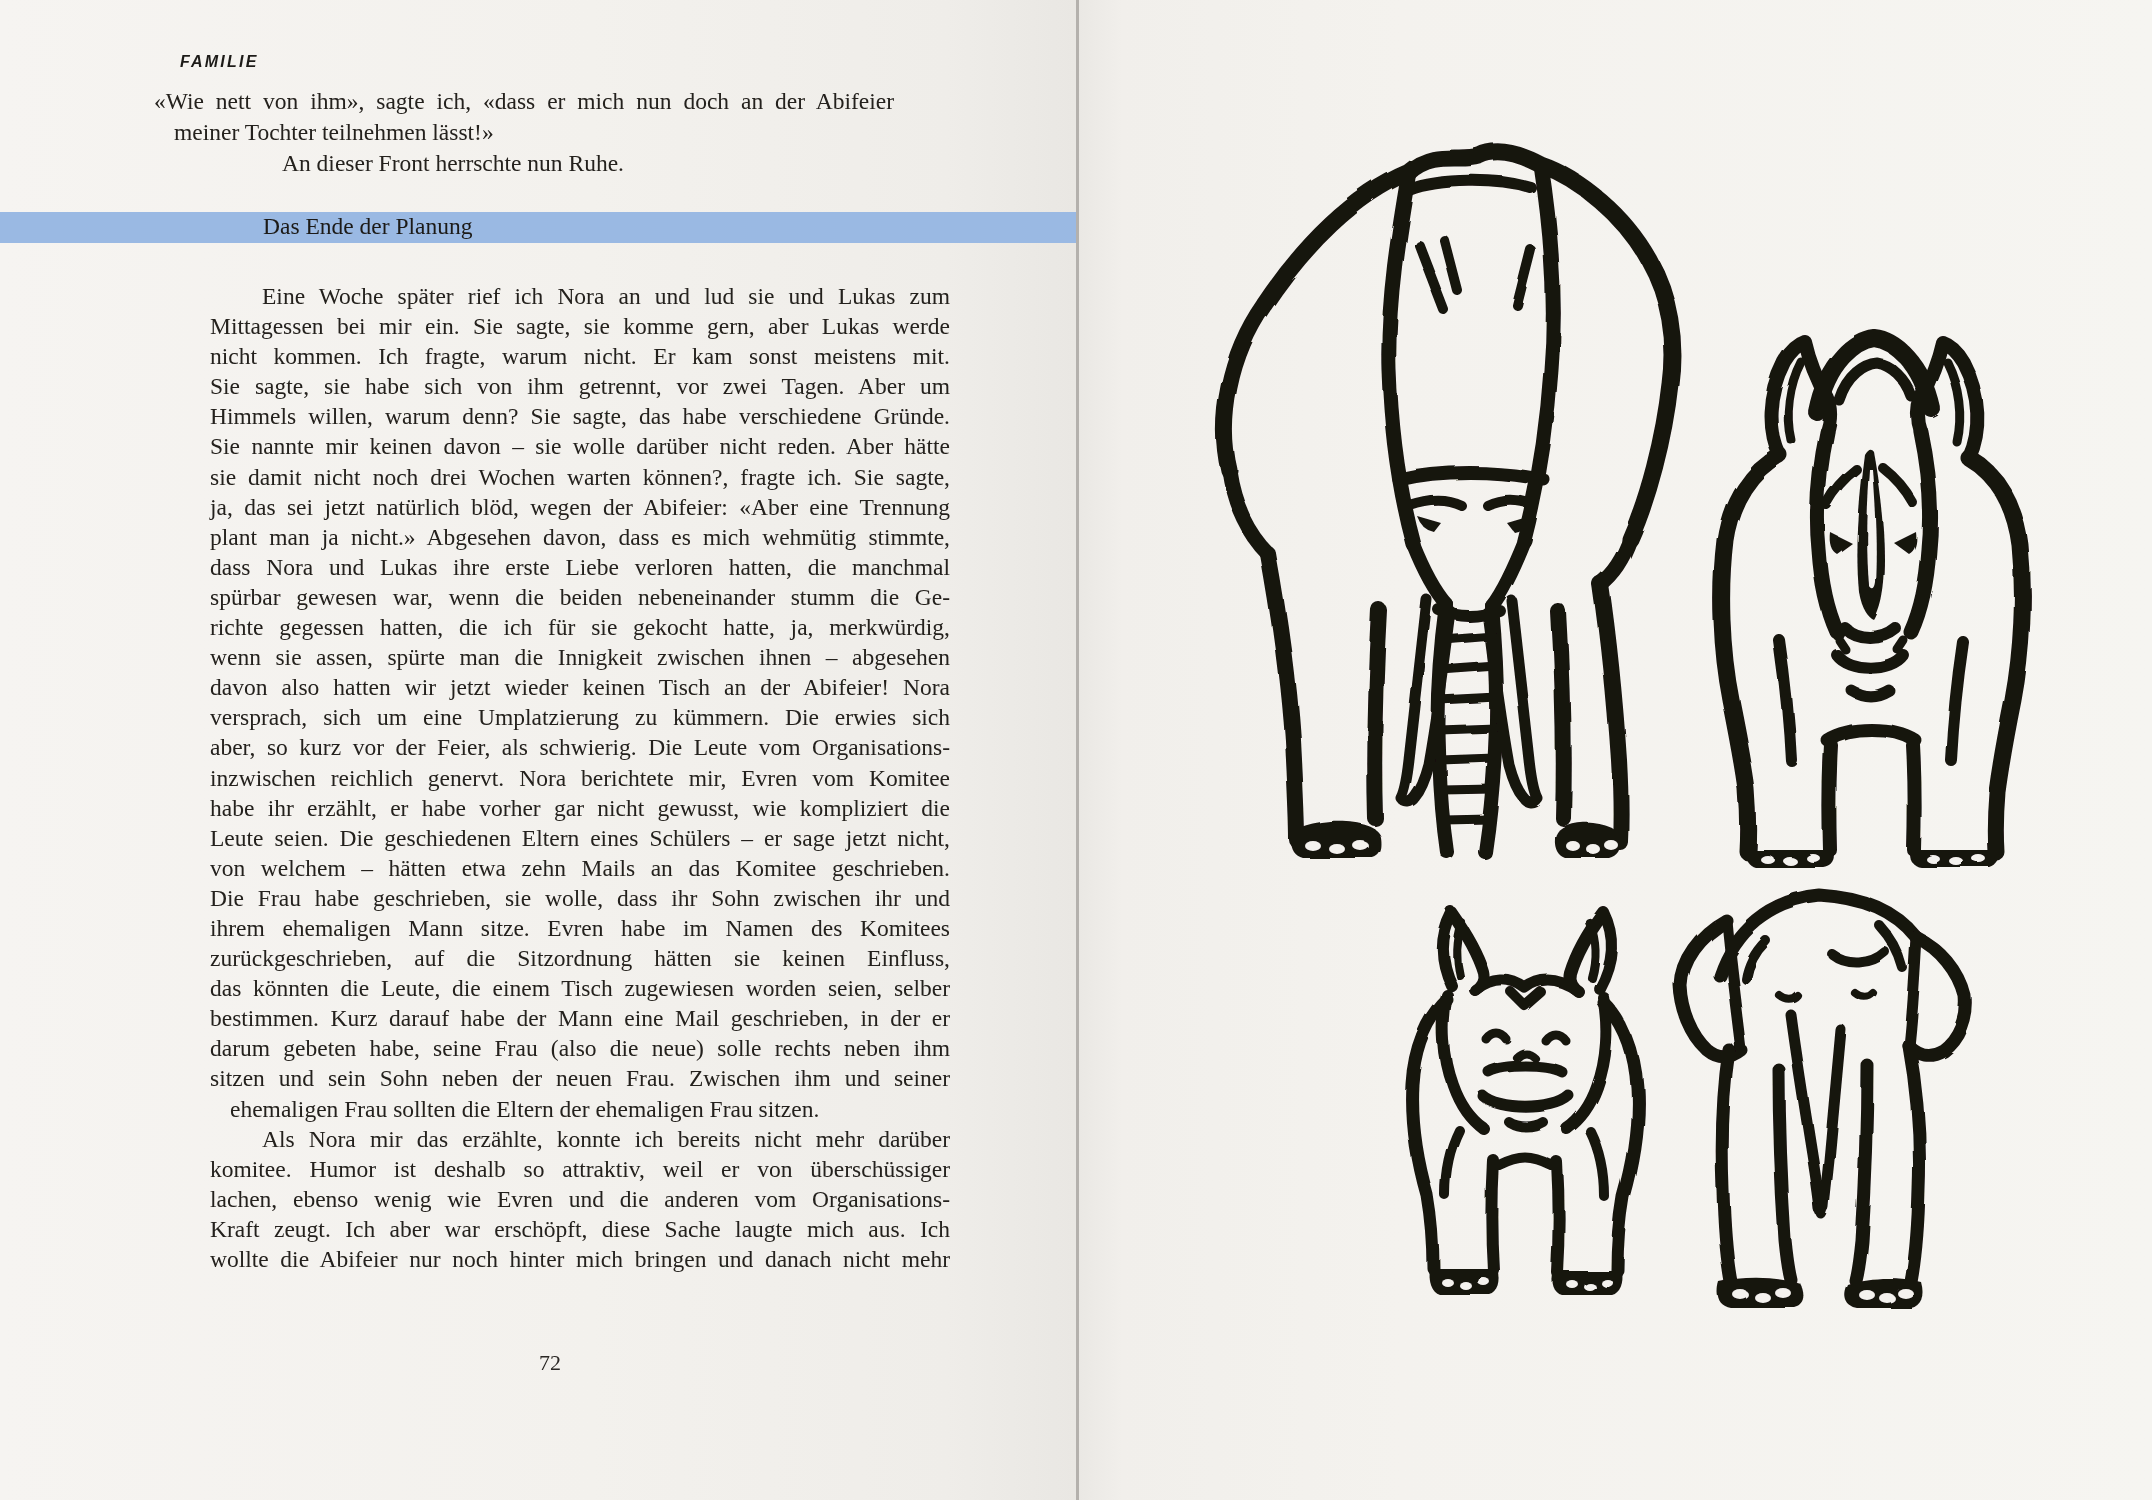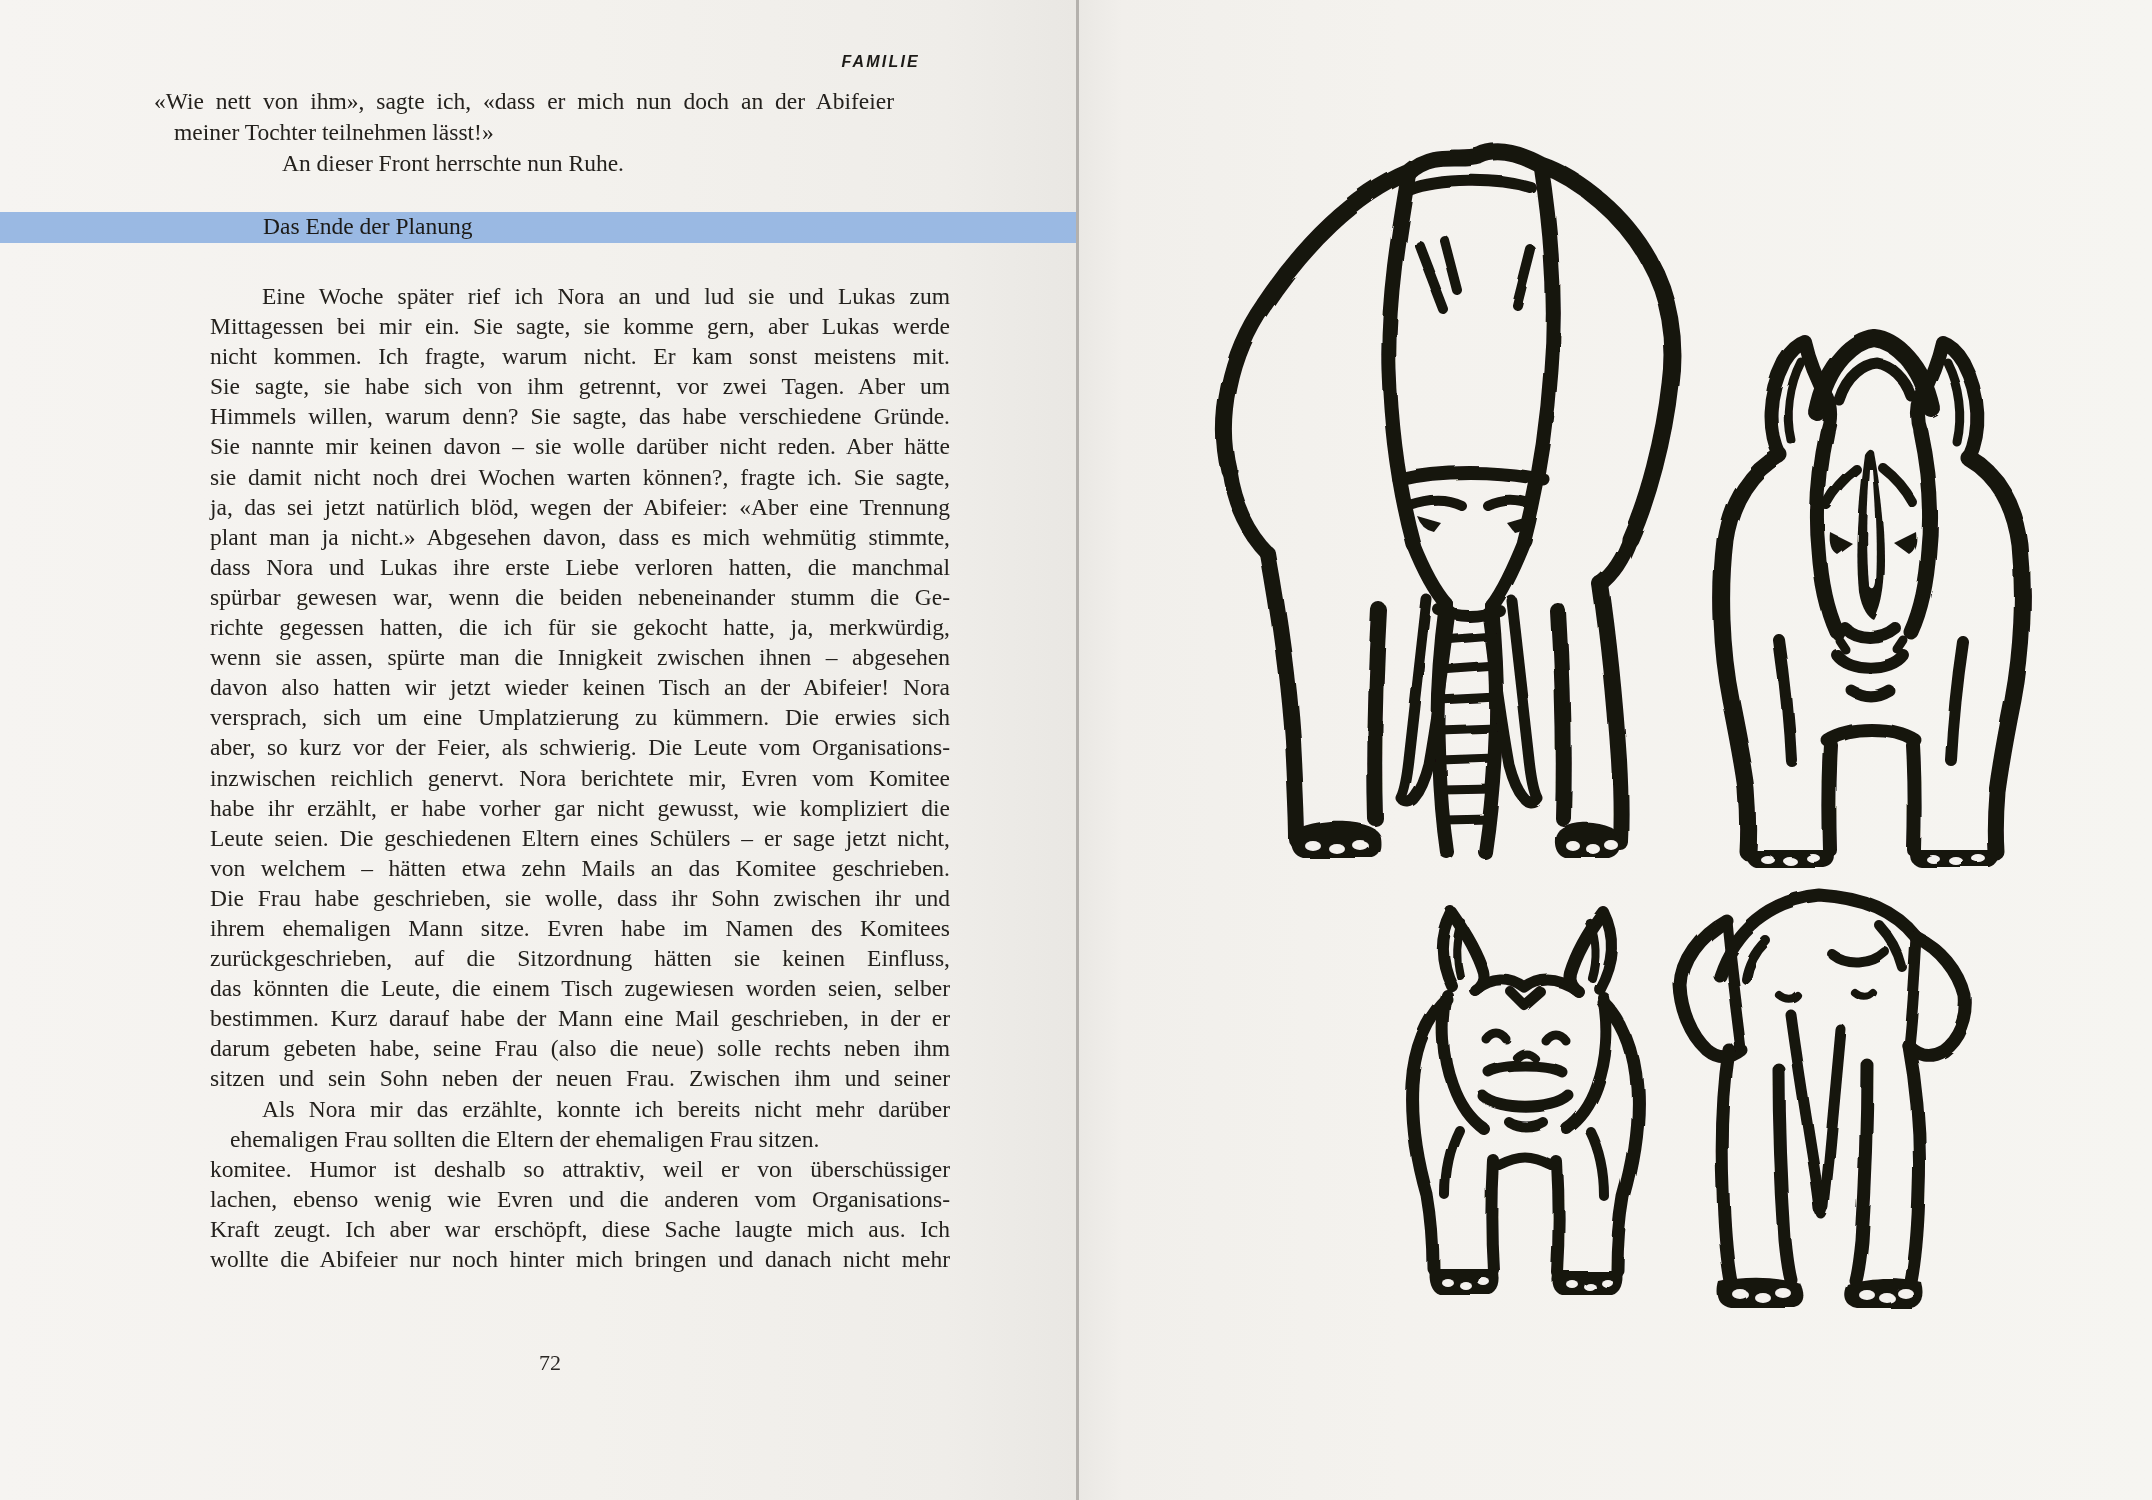--- a/index.html
+++ b/index.html
@@ -5,21 +5,21 @@
   html,body{margin:0;padding:0;background:#e8e6e2;}
   .spread{position:relative;width:2152px;height:1500px;overflow:hidden;
           font-family:"Liberation Serif","DejaVu Serif",serif;color:#24211d;}
   .page{position:absolute;top:0;height:1500px;}
   .page.left{left:0;width:1076px;
     background:linear-gradient(90deg,#f6f4f1 0%,#f3f1ed 55%,#efede9 88%,#e9e7e3 100%);}
   .page.right{left:1079px;width:1073px;
     background:linear-gradient(90deg,#eae8e4 0%,#f1efeb 4%,#f4f2ee 30%,#f6f5f1 100%);}
   .gutter{position:absolute;top:0;left:1076px;width:3px;height:1500px;background:#b4b1ad;}
 
-  .running-header{position:absolute;left:180px;top:53px;width:740px;text-align:right;
+  .running-header{position:absolute;left:180px;top:53px;width:740px;text-align:left;
     font-family:"Liberation Sans","DejaVu Sans",sans-serif;font-weight:700;font-style:italic;
     font-size:16px;letter-spacing:2.2px;color:#1d1b18;}
 
   .para-top{position:absolute;left:154px;top:86px;width:740px;
     font-size:23.5px;line-height:31px;}
   .body-text{position:absolute;left:210px;top:281px;width:740px;
     font-size:23.5px;line-height:30.1px;}
   .line{text-align:justify;text-align-last:justify;white-space:normal;}
   .line.ll{text-align-last:left;margin-left:20px;}
 
@@ -74,22 +74,22 @@
         <div class="line">habe ihr erzählt, er habe vorher gar nicht gewusst, wie kompliziert die</div>
         <div class="line">Leute seien. Die geschiedenen Eltern eines Schülers – er sage jetzt nicht,</div>
         <div class="line">von welchem – hätten etwa zehn Mails an das Komitee geschrieben.</div>
         <div class="line">Die Frau habe geschrieben, sie wolle, dass ihr Sohn zwischen ihr und</div>
         <div class="line">ihrem ehemaligen Mann sitze. Evren habe im Namen des Komitees</div>
         <div class="line">zurückgeschrieben, auf die Sitzordnung hätten sie keinen Einfluss,</div>
         <div class="line">das könnten die Leute, die einem Tisch zugewiesen worden seien, selber</div>
         <div class="line">bestimmen. Kurz darauf habe der Mann eine Mail geschrieben, in der er</div>
         <div class="line">darum gebeten habe, seine Frau (also die neue) solle rechts neben ihm</div>
         <div class="line">sitzen und sein Sohn neben der neuen Frau. Zwischen ihm und seiner</div>
+        <div class="line ll">ehemaligen Frau sollten die Eltern der ehemaligen Frau sitzen.</div>
         <div class="line" style="text-indent: 52px;">Als Nora mir das erzählte, konnte ich bereits nicht mehr darüber</div>
-        <div class="line ll">ehemaligen Frau sollten die Eltern der ehemaligen Frau sitzen.</div>
         <div class="line">komitee. Humor ist deshalb so attraktiv, weil er von überschüssiger</div>
         <div class="line">lachen, ebenso wenig wie Evren und die anderen vom Organisations-</div>
         <div class="line">Kraft zeugt. Ich aber war erschöpft, diese Sache laugte mich aus. Ich</div>
         <div class="line">wollte die Abifeier nur noch hinter mich bringen und danach nicht mehr</div>
       </div>
 
     <div class="page-number">72</div>
   </section>
 
   <div class="gutter"></div>

